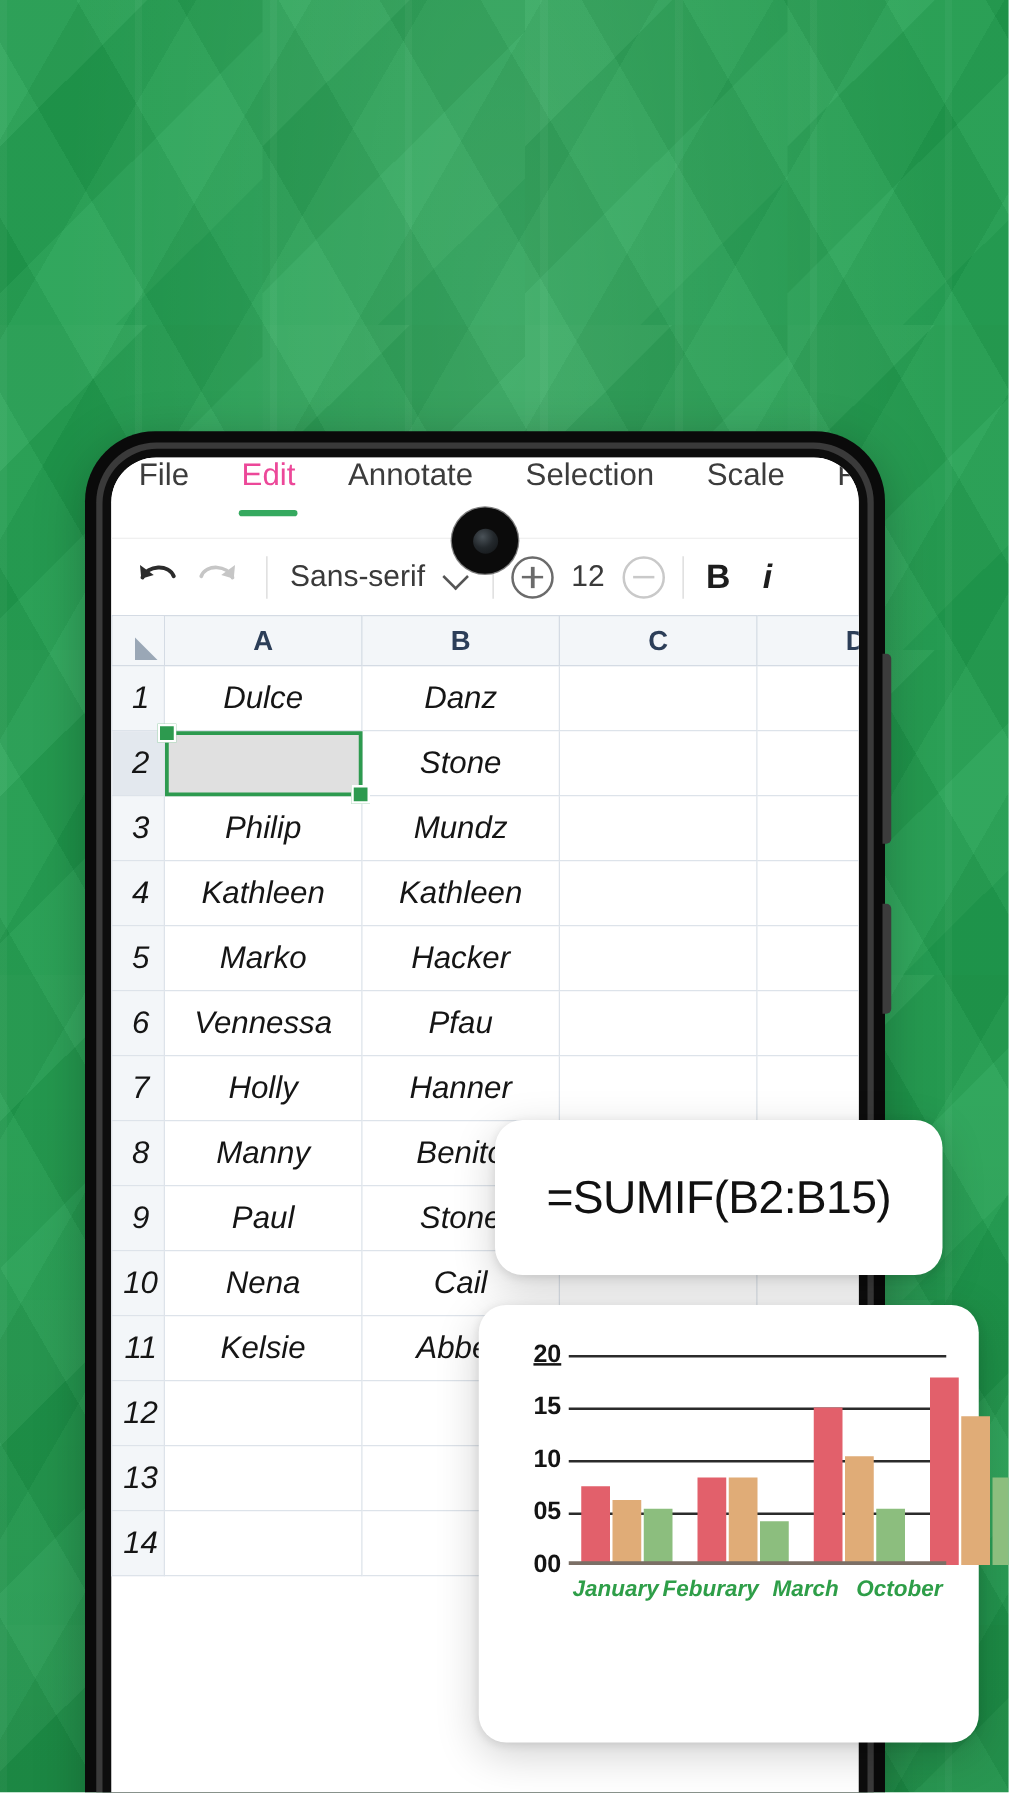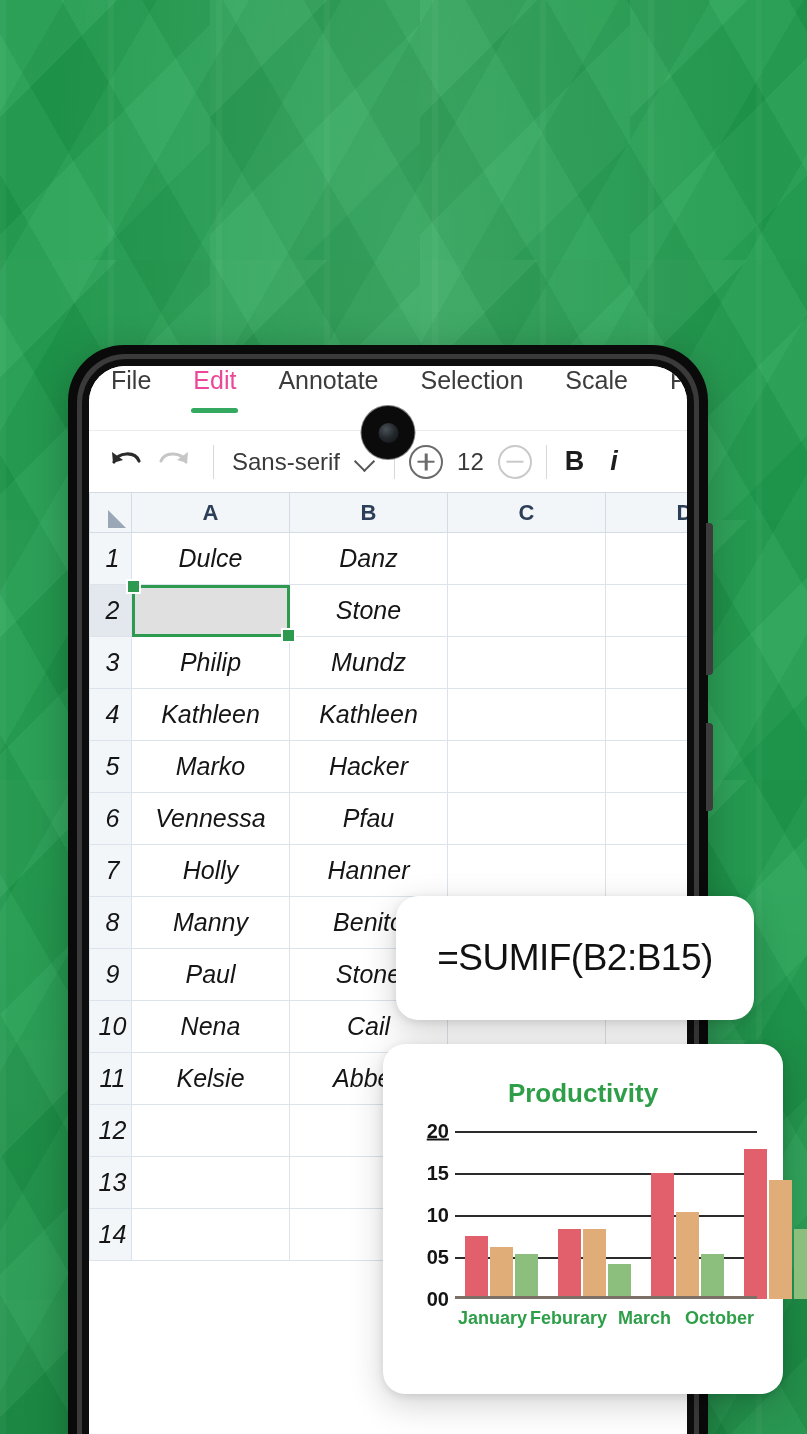--- a/index.html
+++ b/index.html
@@ -308,21 +308,21 @@
   .chart-plot { position:absolute; left:48px; right:4px; top:8px; bottom:30px; }
   .gridline { position:absolute; left:0; right:0; height:2px; background:#2b2b2b; }
   .ytick {
     position:absolute; left:0; width:42px; text-align:right;
     font-size:20px; font-weight:800; color:#141414; transform: translateY(-50%);
   }
   .baseline { position:absolute; left:0; right:0; bottom:0; height:3px; background:#7b6f66; }
   .groups { position:absolute; left:0; right:0; top:0; bottom:0; display:flex; }
   .group { flex:1 1 0; display:flex; align-items:flex-end; justify-content:center; gap:2px; padding: 0 10px; }
   .bar { width: 23px; }
-  .xlabels { position:absolute; left:48px; right:4px; bottom:0; display:flex; }
+  .xlabels { position:absolute; left:48px; right:4px; bottom:0; display:flex;font-style:italic; }
   .xlabel { flex:1 1 0; text-align:center; font-size:18px; font-weight:800; color:#2e9e48; }
 </style>
 </head>
 <body>
 
 <div id="stage">
   <div class="bg-tex"></div>
   <div class="bg-tex2"></div>
   <div class="bg-vign"></div>
 
@@ -500,21 +500,20 @@
       </div>
 
     </div>
   </div>
 
   <div class="card" id="formula-card">
     <div class="formula-text">=SUMIF(B2:B15)</div>
   </div>
 
   <div class="card" id="chart-card">
-    <div class="chart-title">Productivity</div>
     <div class="chart-body">
       <div id="chart-ticks">
           <div class="ytick" style="top: 8px; text-decoration: underline;">20</div>
           <div class="ytick" style="top: 50px;">15</div>
           <div class="ytick" style="top: 92px;">10</div>
           <div class="ytick" style="top: 134px; text-align: right;">05</div>
           <div class="ytick" style="top: 176px;">00</div>
         </div>
       <div class="chart-plot">
         <div id="chart-grid">

